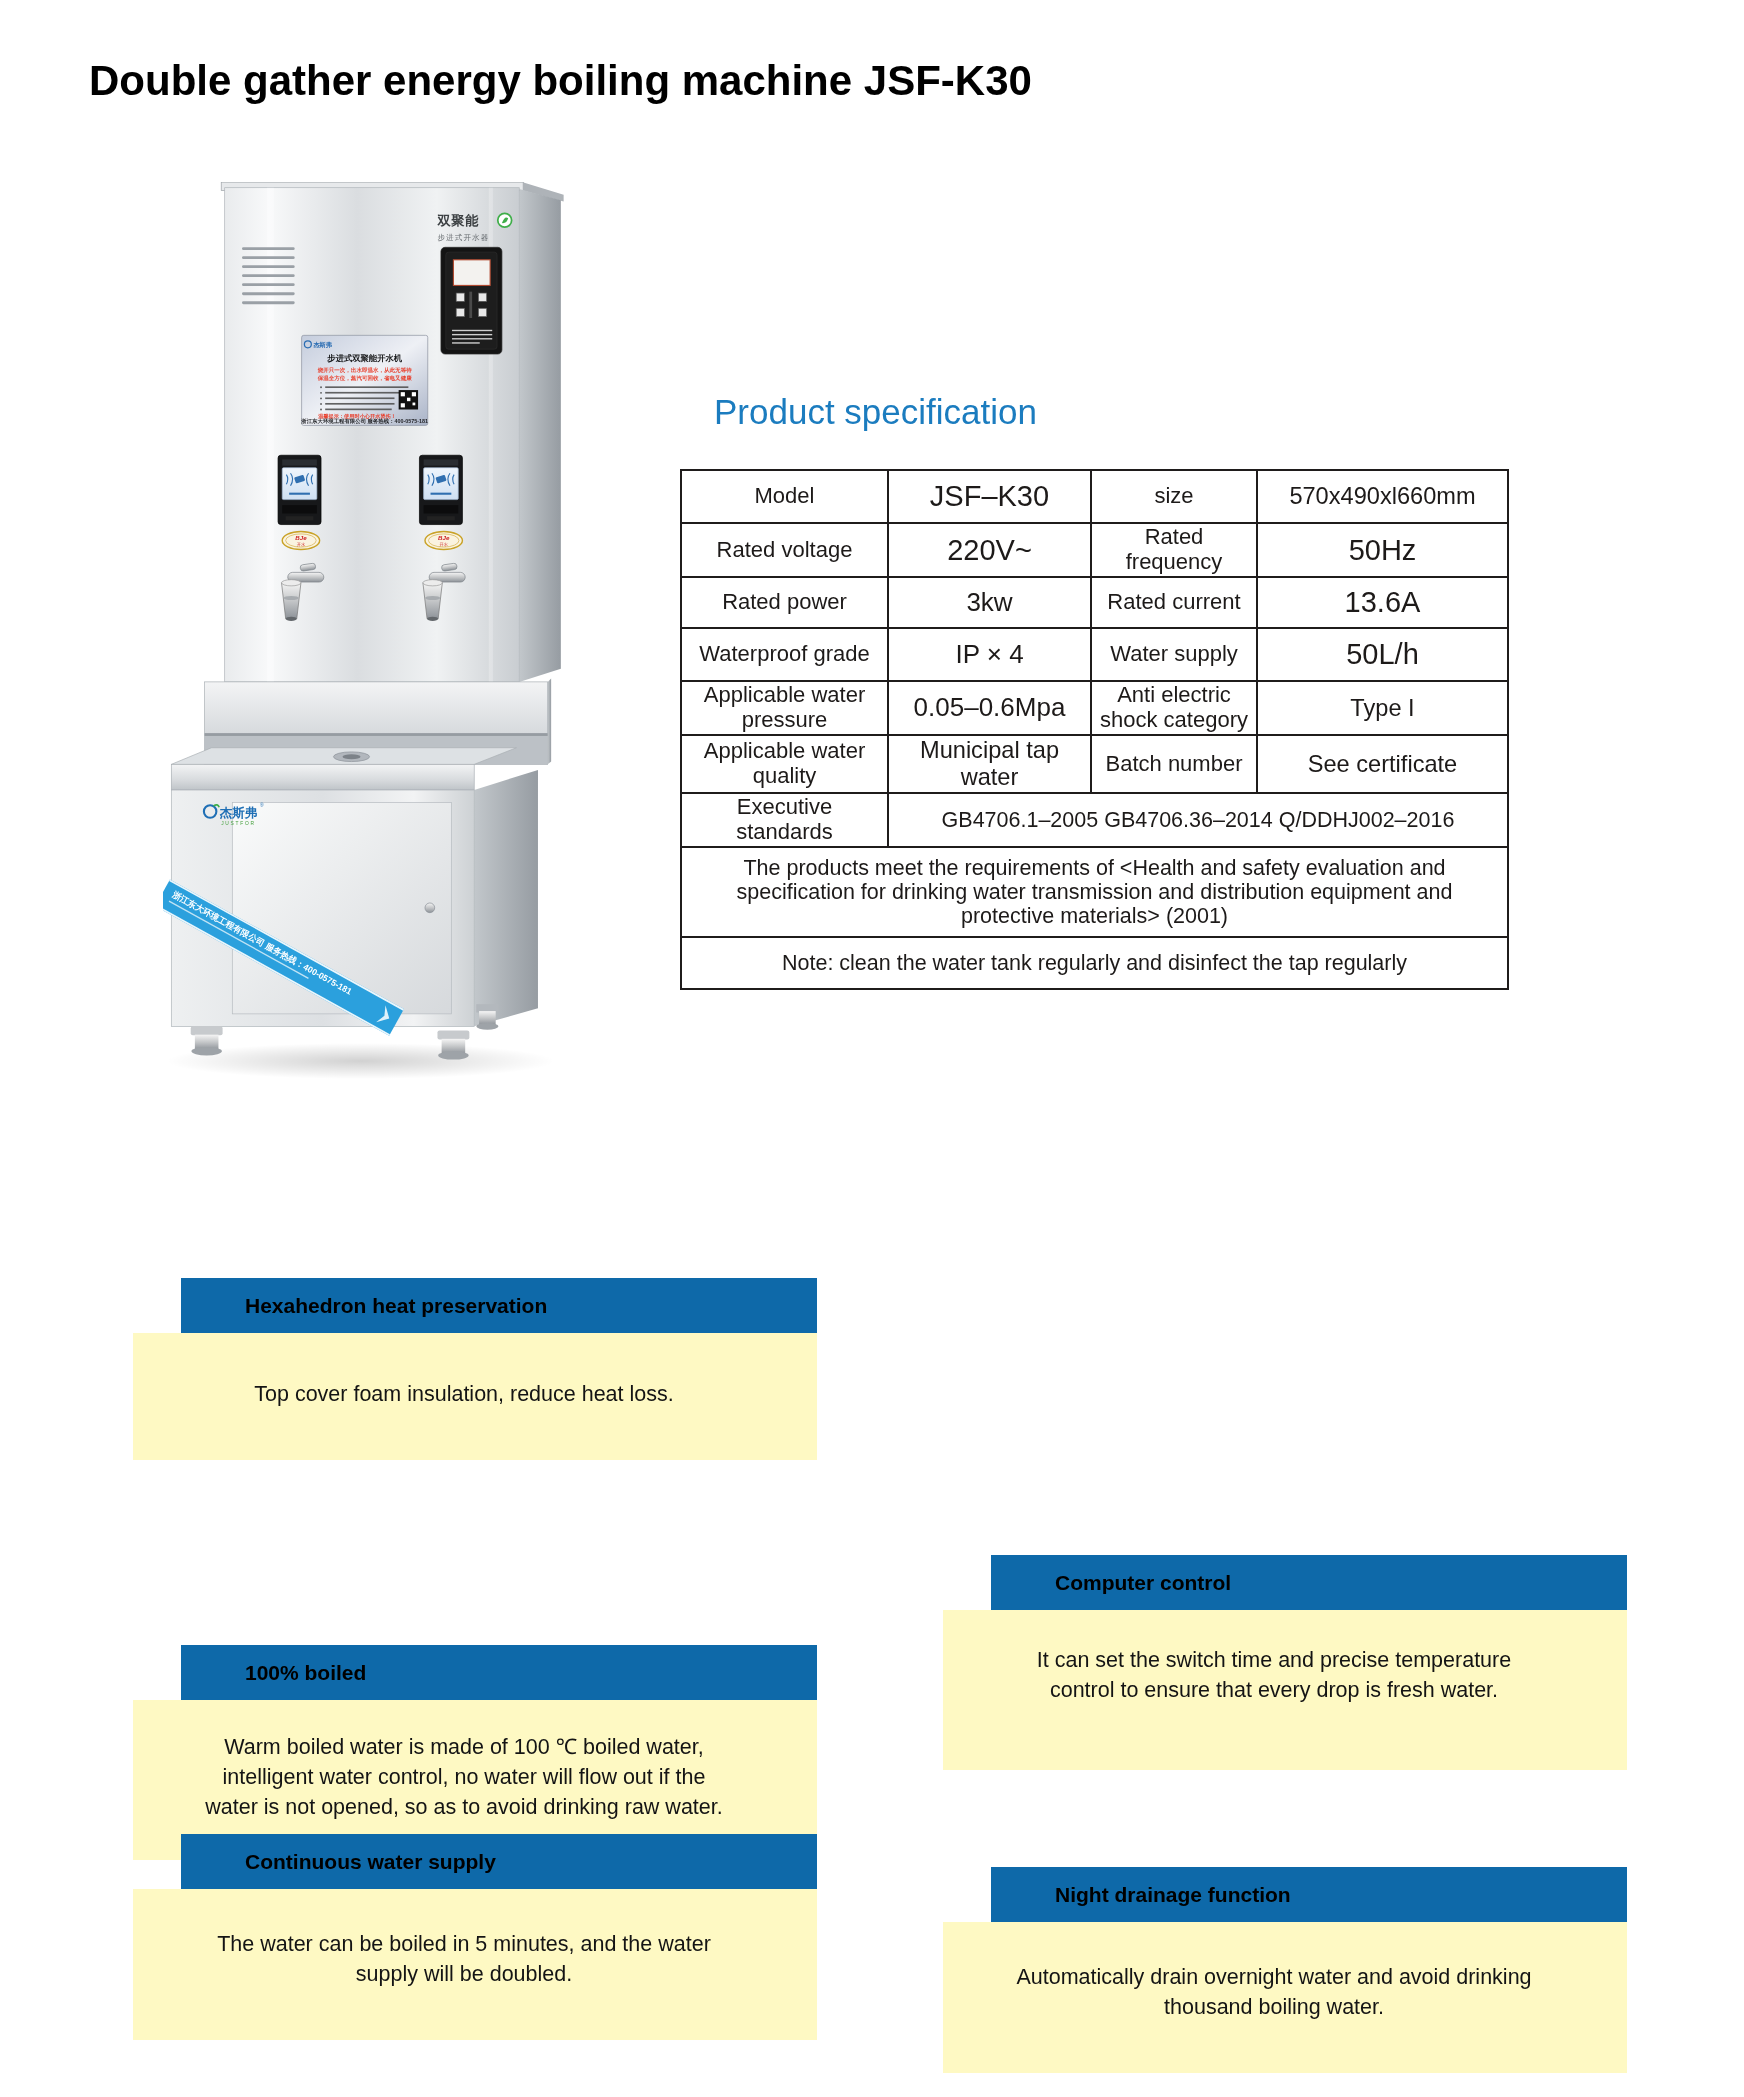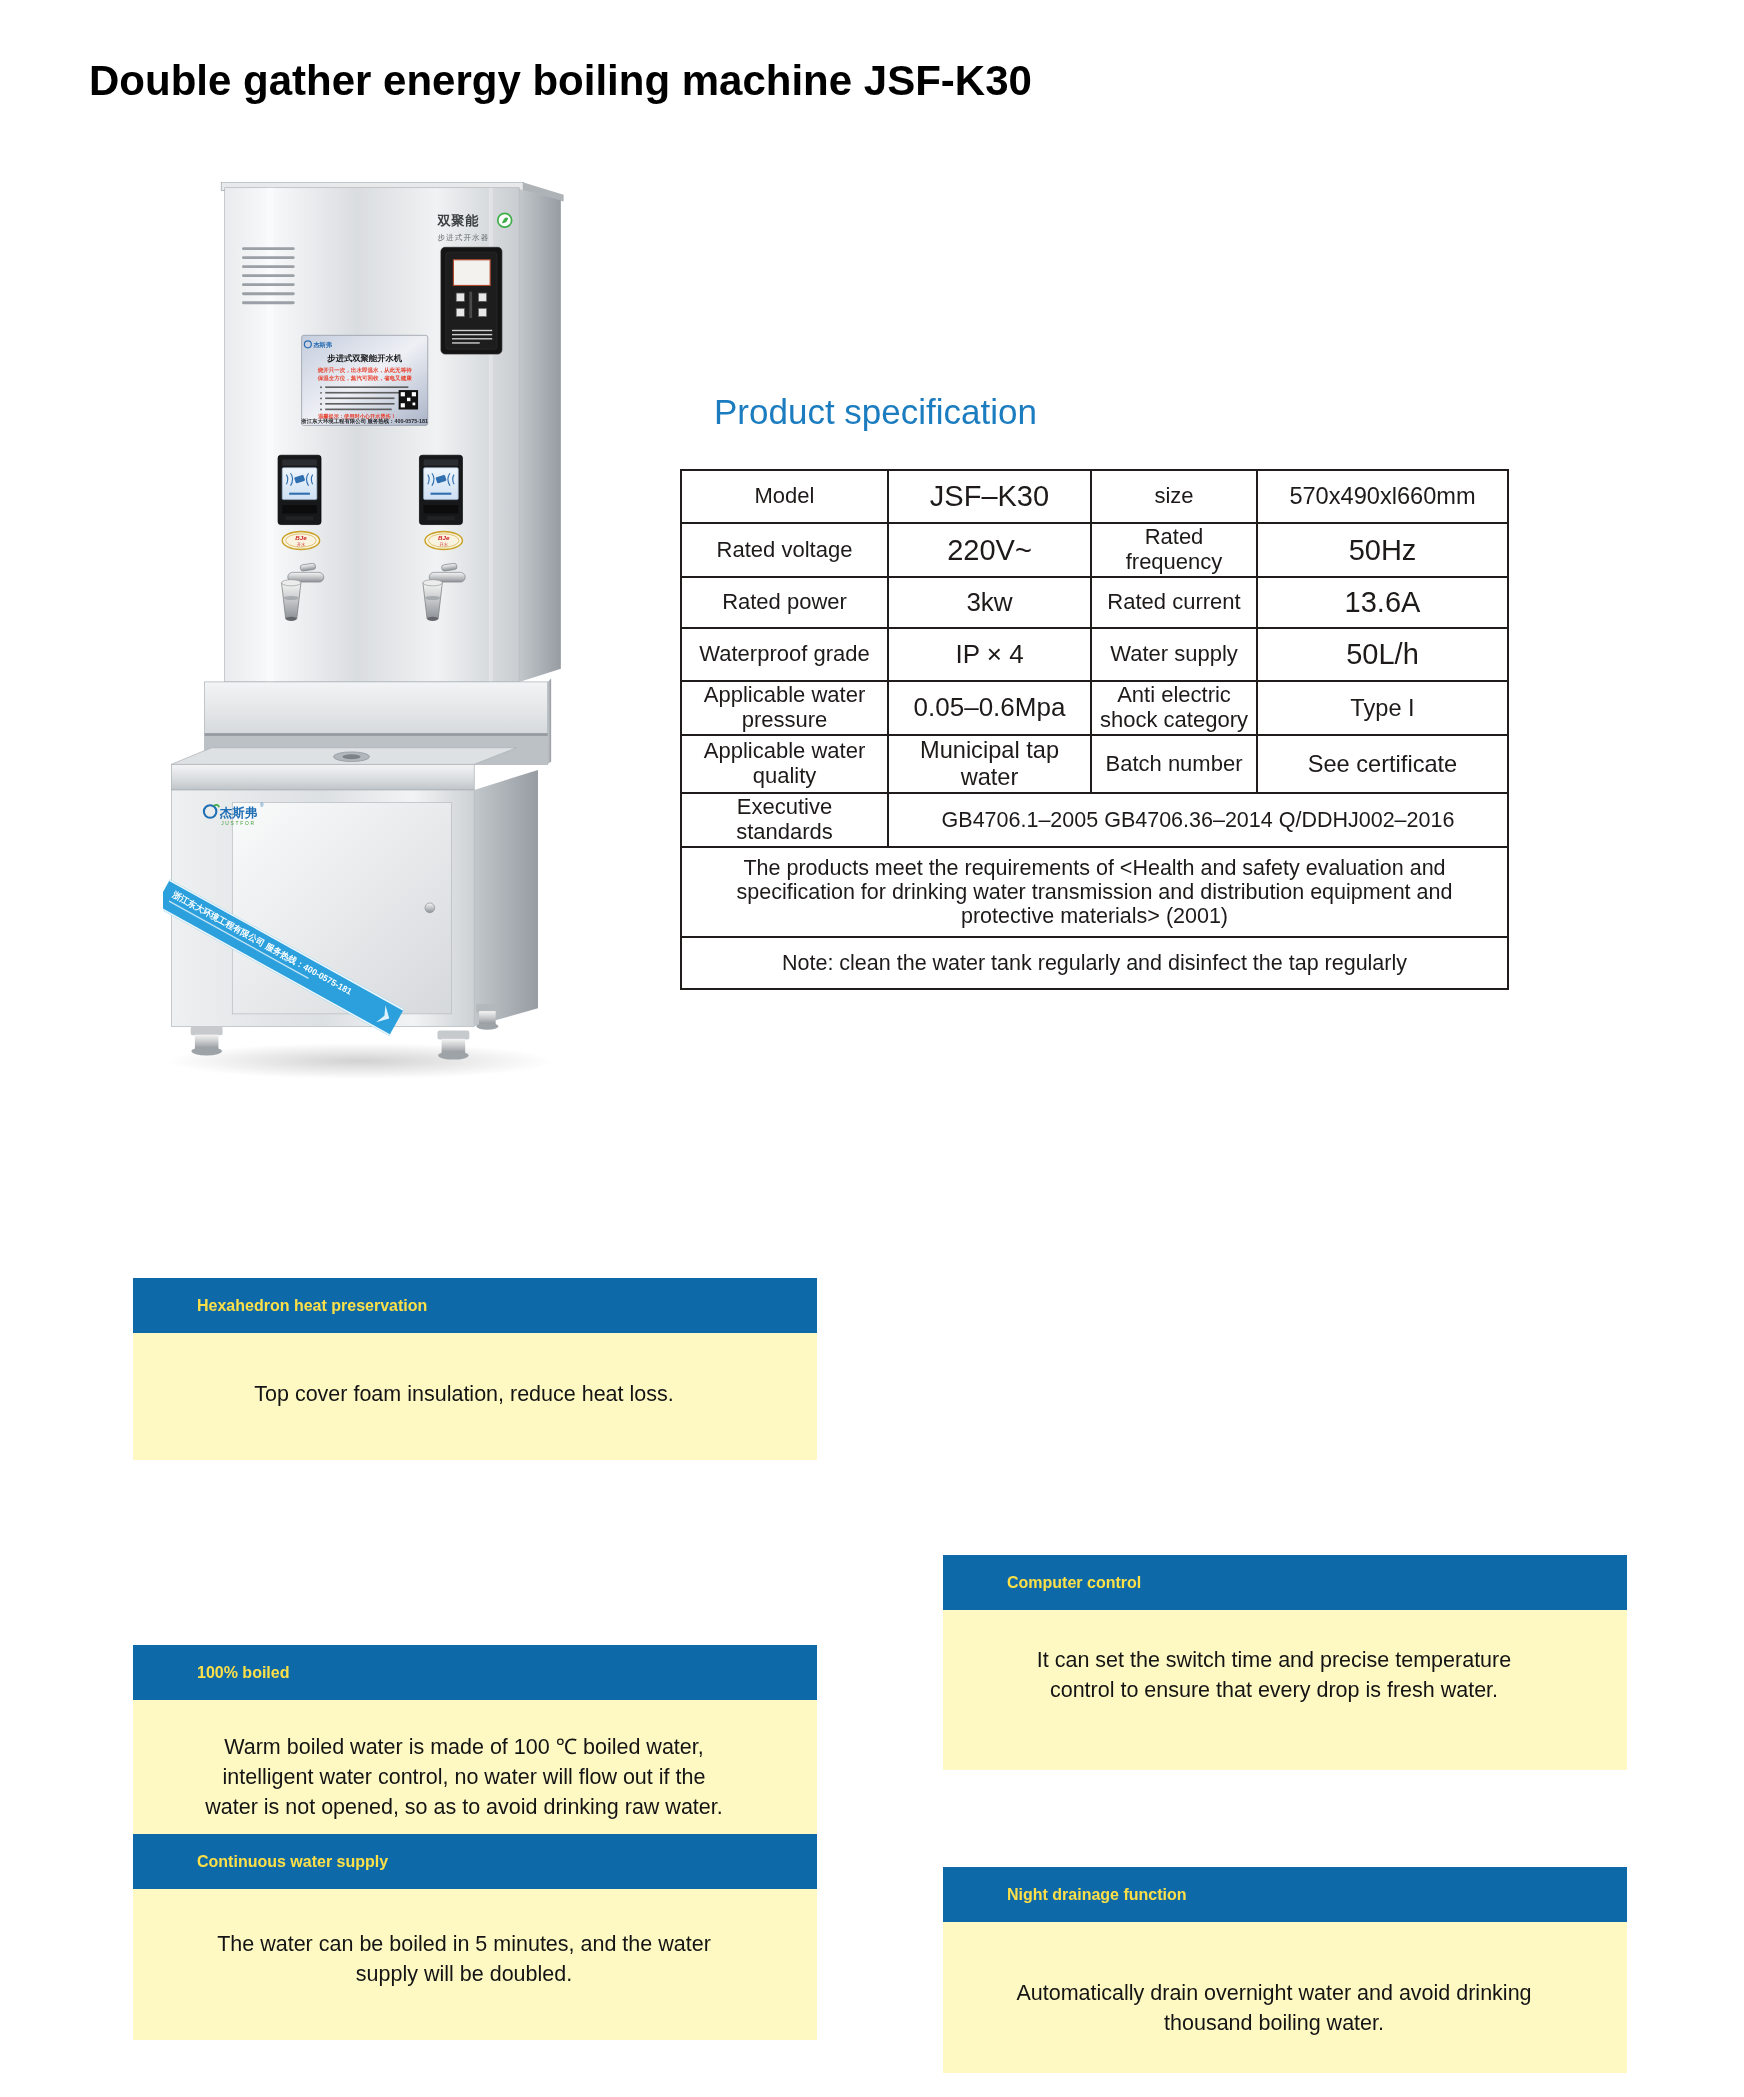--- a/index.html
+++ b/index.html
@@ -19,31 +19,31 @@
   td.lbl{font-size:22px;}
   td.v-xl{font-size:29px;}
   td.v-lg{font-size:26px;}
   td.v-md{font-size:23.6px;}
   td.exec-val{font-size:21.5px;}
   td.para{font-size:21.5px;text-align:left;padding:5.5px 9.7px;line-height:1.3;}
   td.note{font-size:21.5px;text-align:left;padding:2.8px 15.3px;}
 
   
   .feature{position:absolute;width:684px;}
-  .feature .hd{height:55px;background:#0e69a9;color:#fde047;font-size:16px;font-weight:700;
-               line-height:55px;padding-left:64px;box-sizing:border-box;}
+  .feature .hd{height:55px;background:#0e69a9;color:#000000;font-size:21px;font-weight:700;
+               line-height:55px;padding-left:64px;box-sizing:border-box;margin-left:48px;}
   .feature .bd{background:#fef9c3;box-sizing:border-box;padding-left:64px;padding-right:42px;text-align:center;}
   .feature .bd p{margin:0;font-size:21.5px;line-height:30px;color:#141414;max-width:534px;}
 
   #f1{left:133px;top:1278px;} #f1 .bd{height:127px;padding-top:46px;}
   #f2{left:943px;top:1278px;} #f2 .bd{height:127px;padding-top:46px;}
   #f3{left:133px;top:1645px;} #f3 .bd{height:160px;padding-top:32px;}
   #f4{left:943px;top:1555px;} #f4 .bd{height:160px;padding-top:35px;}
   #f5{left:133px;top:1834px;} #f5 .bd{height:151px;padding-top:40px;}
-  #f6{left:943px;top:1867px;} #f6 .bd{height:151px;padding-top:56px;}
+  #f6{left:943px;top:1867px;} #f6 .bd{height:151px;padding-top:40px;}
 
   .machine{position:absolute;left:163px;top:182px;width:402px;height:936px;}
 </style>
 </head>
 <body>
 
 <div class="page">
 
   <div class="page-title">Double gather energy boiling machine JSF-K30</div>
 

